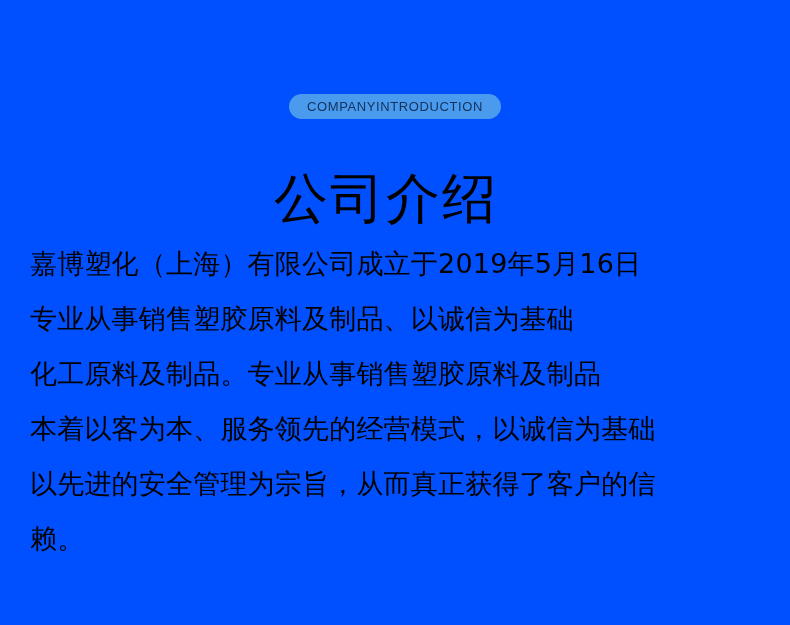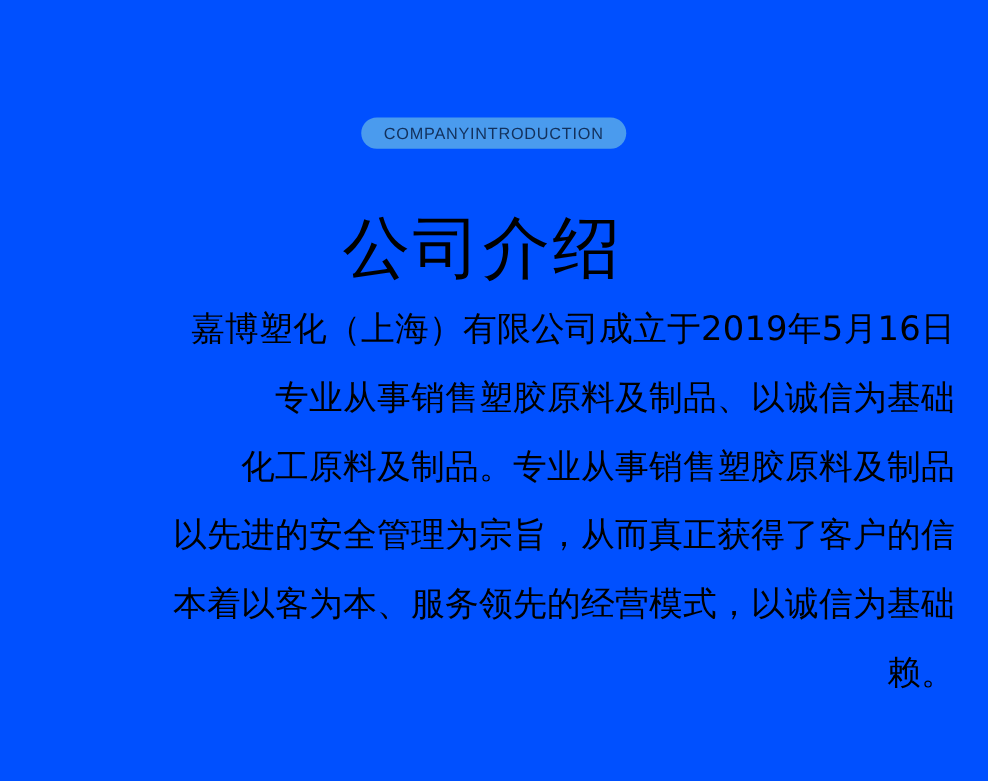--- a/index.html
+++ b/index.html
@@ -86,21 +86,20 @@
 
   .body-line {
     font-family: "DejaVu Sans", "Liberation Sans", sans-serif;
     font-size: 27px;
     font-weight: 400;
     color: #000000;
     line-height: 55px;
     height: 55px;
     white-space: nowrap;
     letter-spacing: 0.2px;
-    text-align: right;
   }
 </style>
 </head>
 <body>
 
 <div class="poster">
 
   <div class="badge-row">
     <div class="badge-pill">
       <span class="badge-text">COMPANYINTRODUCTION</span>
@@ -108,18 +107,18 @@
   </div>
 
   <div class="title-row">
     <h1 class="title-text">公司介绍</h1>
   </div>
 
   <div class="body-block">
     <div class="body-line">嘉博塑化（上海）有限公司成立于2019年5月16日</div>
     <div class="body-line">专业从事销售塑胶原料及制品、以诚信为基础</div>
     <div class="body-line">化工原料及制品。专业从事销售塑胶原料及制品</div>
+    <div class="body-line">本着以客为本、服务领先的经营模式，以诚信为基础</div>
     <div class="body-line">以先进的安全管理为宗旨，从而真正获得了客户的信</div>
-    <div class="body-line">本着以客为本、服务领先的经营模式，以诚信为基础</div>
     <div class="body-line">赖。</div>
   </div>
 
 </div>
 
 </body></html>

